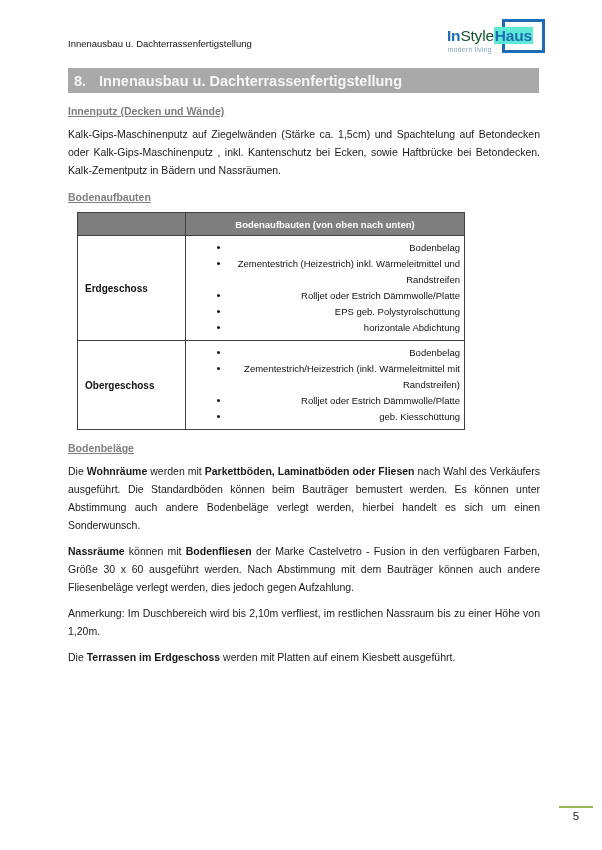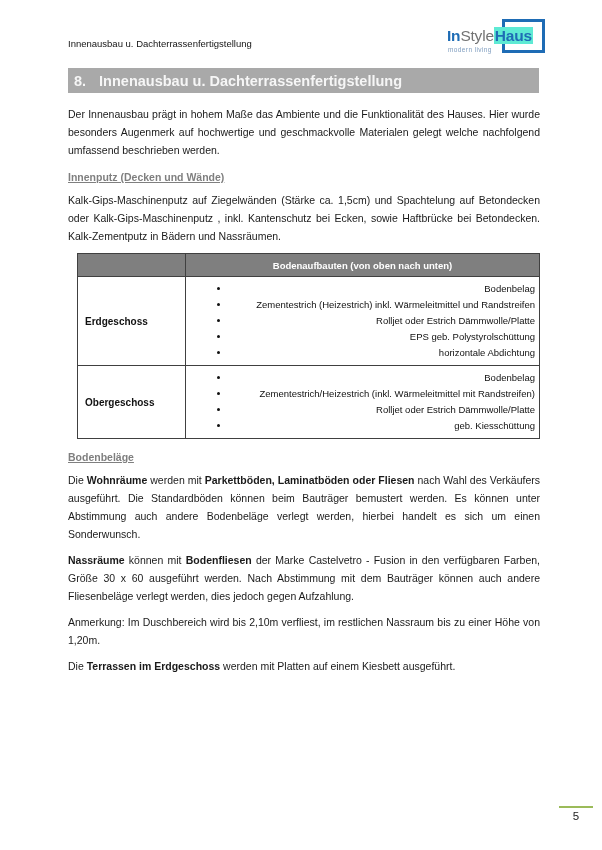--- a/index.html
+++ b/index.html
@@ -14,21 +14,21 @@
     position:relative;width:602px;height:850px;background:#ffffff;
     font-family:"Liberation Sans",sans-serif;color:#1a1a1a;overflow:hidden;
   }
 
   
   .doc-header-title{position:absolute;left:68px;top:38px;font-size:9.5px;color:#141414;}
   .logo{position:absolute;left:445px;top:18px;width:105px;height:42px;}
   .logo-square{position:absolute;left:57px;top:1px;width:37px;height:28px;border:3px solid var(--logo-blue);}
   .logo-text{position:absolute;left:2px;top:10px;font-size:15.5px;line-height:16px;color:var(--logo-blue);white-space:nowrap;letter-spacing:-0.2px;}
   .logo-text .lt1{font-weight:bold;}
-  .logo-text .lt2{font-weight:normal;color:#737373;}
+  .logo-text .lt2{font-weight:normal;color:#14532d;}
   .logo-text .lt3{font-weight:bold;background:#5eead4;padding:0 1px;}
   .logo-tagline{position:absolute;left:3px;top:28px;font-size:6.5px;color:#7f9dbf;letter-spacing:0.4px;}
 
   
   .section-bar{
     position:absolute;left:68px;top:68px;width:471px;height:25px;box-sizing:border-box;
     background:var(--bar-gray);color:#f6f6f6;font-weight:bold;font-size:14.5px;
     display:flex;align-items:center;gap:13px;padding-left:6px;
   }
 
@@ -36,21 +36,21 @@
   .content{position:absolute;left:68px;top:93px;width:472px;}
   .para{font-size:10.5px;line-height:18px;text-align:justify;margin:8px 0 0 0;color:#1a1a1a;}
   .para.first{margin-top:12px;}
   .subhead{
     margin:12px 0 0 0;font-size:10.5px;font-weight:bold;line-height:13px;
     color:var(--subhead-gray);text-decoration:underline;
   }
   .subhead + .para{margin-top:7px;}
 
   
-  table.floors{border-collapse:collapse;margin:8px 0 8px 9px;width:463px;table-layout:fixed;}
+  table.floors{border-collapse:collapse;margin:8px 0 8px 9px;width:388px;table-layout:fixed;}
   .floors th,.floors td{border:1px solid #404040;}
   .floors col.c1{width:108px;}
   .floors th{background:var(--th-gray);height:22px;padding:0;}
   .floors th.hc2{color:#ffffff;font-size:9.5px;font-weight:bold;text-align:center;}
   .floors td.c1{font-size:10px;font-weight:bold;padding-left:7px;vertical-align:middle;color:#111;}
   .floors td.c2{padding:4px 4px;}
   .floors ul{margin:0;padding-left:40px;}
   .floors li{font-size:9.5px;line-height:16px;color:#111;text-align:right;}
 
   
@@ -76,25 +76,25 @@
     <div class="logo-tagline">modern living</div>
   </div>
 
   <div class="section-bar">
     <span>8.</span>
     <span>Innenausbau u. Dachterrassenfertigstellung</span>
   </div>
 
   <div class="content">
 
-    <p class="para first">Der Innenausbau prägt in hohem Maße das Ambiente und die Funktionalität des Hauses. Hier wurde besonders Augenmerk auf hochwertige und geschmackvolle Materialen gelegt welche nachfolgend umfassend beschrieben werden.</p>
 
     <div class="subhead">Innenputz (Decken und Wände)</div>
     <p class="para">Kalk-Gips-Maschinenputz auf Ziegelwänden (Stärke ca. 1,5cm) und Spachtelung auf Betondecken oder Kalk-Gips-Maschinenputz , inkl. Kantenschutz bei Ecken, sowie Haftbrücke bei Betondecken. Kalk-Zementputz in Bädern und Nassräumen.</p>
 
+    <div class="subhead">Bodenaufbauten</div>
 
     <table class="floors">
       <colgroup>
           <col class="c1">
           <col class="c2">
         </colgroup>
       <tbody>
           <tr>
         <th class="hc1"></th>
         <th class="hc2">Bodenaufbauten (von oben nach unten)</th>

